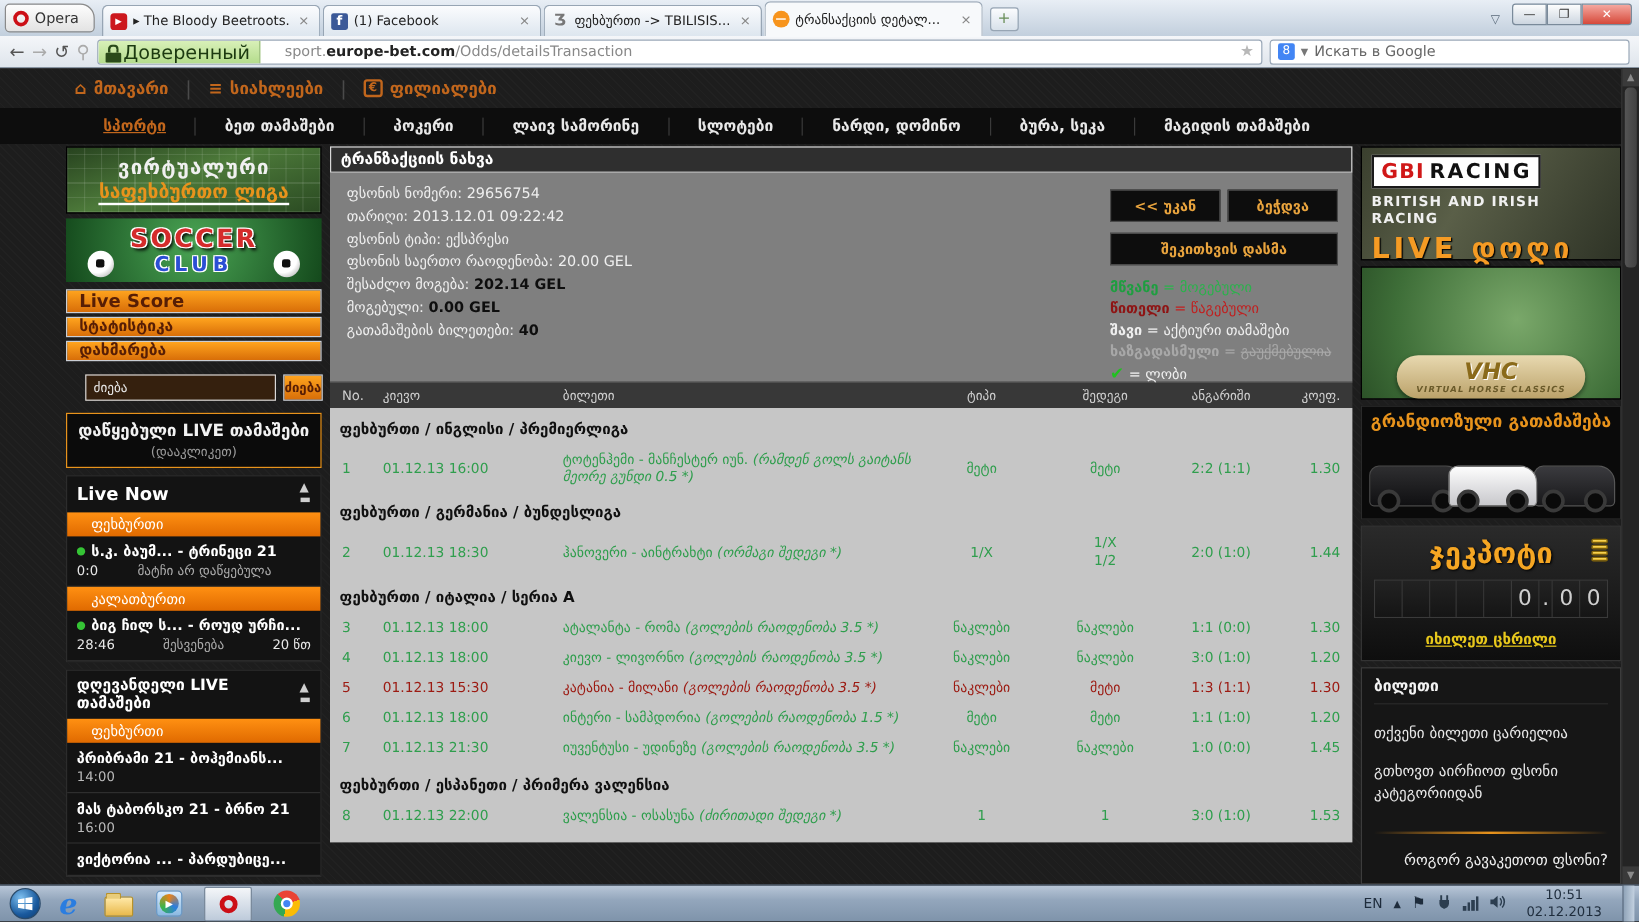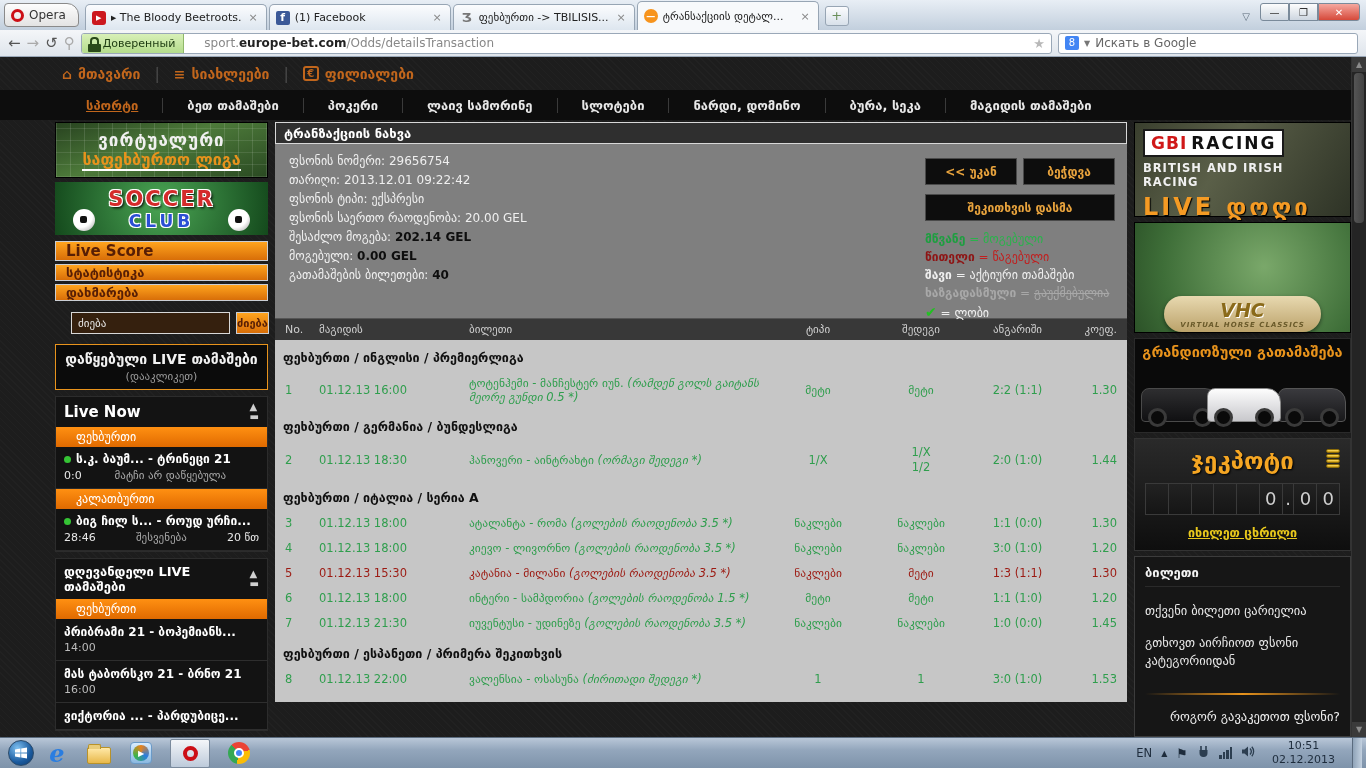--- a/index.html
+++ b/index.html
@@ -25,21 +25,21 @@
   .tab-spacer { flex:1; }
   .tab-menu-arrow { color:#5a6a7a; font-size:10px; margin:0 10px 8px 0; }
   .win-controls { display:flex; margin:3px 6px 0 0; align-self:flex-start; }
   .winbtn { width:29px; height:18px; border:1px solid #7a8a9a; background:linear-gradient(#fdfdfd,#cdd6e0); display:flex; align-items:center; justify-content:center; font-size:10px; color:#333; }
   .winbtn.min { border-radius:3px 0 0 3px; }
   .winbtn.close { background:linear-gradient(#f5a8a0,#d6493a); border-radius:0 3px 3px 0; color:#fff; font-weight:bold; width:42px; }
   .toolbar { height:27px; background:linear-gradient(#f4f6f9,#dfe5ec); border-bottom:1px solid #9aa8b8; display:flex; align-items:center; padding:0 8px; gap:6px; }
   .navicon { color:#555; font-size:15px; line-height:1; }
   .navicon.dim { color:#aaa; }
   .addressbar { flex:1; height:21px; background:#fff; border:1px solid #9aa8b8; border-radius:3px; display:flex; align-items:center; overflow:hidden; }
-  .sec-badge { height:100%; background:linear-gradient(#d8f0b8,#b4dc8c); border-right:1px solid #8fb86a; display:flex; align-items:center; gap:4px; padding:0 8px; font-size:11px; color:#1c3a10; }
+  .sec-badge { height:100%; background:linear-gradient(#d8f0b8,#b4dc8c); border-right:1px solid #8fb86a; display:flex; align-items:center; gap:4px; padding:0 8px; font-size:16px; color:#1c3a10; }
   .lock { width:9px; height:7px; border:2px solid #2a4a1a; border-bottom:none; border-radius:4px 4px 0 0; position:relative; top:-3px; }
   .lock:after { content:""; position:absolute; left:-4px; top:5px; width:13px; height:8px; background:#2a4a1a; border-radius:1px; }
   .url { padding:0 20px; font-size:12px; color:#888; white-space:nowrap; flex:1; }
   .url b { color:#222; font-weight:bold; }
   .star { color:#b8b8b8; font-size:13px; padding-right:6px; }
   .searchbar { width:300px; height:21px; background:#fff; border:1px solid #9aa8b8; border-radius:3px; display:flex; align-items:center; gap:5px; padding:0 6px; }
   .gicon { width:14px; height:14px; background:#4285f4; border-radius:2px; color:#fff; font-size:10px; text-align:center; line-height:14px; }
   .search-ph { color:#666; font-size:12px; }
 
   
@@ -375,21 +375,21 @@
             <div class="legend-line"><span class="lg-term lg-white">შავი</span> <span class="lg-white"><span>=</span> <span>აქტიური თამაშები</span></span></div>
             <div class="legend-line"><span class="lg-term lg-gray">ხაზგადასმული</span> <span class="lg-gray"><span>=</span> <span class="lg-strike">გაუქმებულია</span></span></div>
             <div class="legend-line"><span class="lg-check">✔</span> <span class="lg-white"><span>=</span> <span>ლობი</span></span></div>
           </div>
         </div>
       </div>
 
       <div class="bet-table">
         <div class="t-head">
           <span class="c">No.</span>
-          <span class="c">მაგიდის</span>
+          <span class="c">კიევო</span>
           <span class="c">ბილეთი</span>
           <span class="c c-center">ტიპი</span>
           <span class="c c-center">შედეგი</span>
           <span class="c c-center">ანგარიში</span>
           <span class="c c-right">კოეფ.</span>
         </div>
         <div class="t-body">
 
           <div class="league-row">ფეხბურთი / ინგლისი / პრემიერლიგა</div>
           <div class="t-row" data-status="won">
@@ -454,21 +454,21 @@
           <div class="t-row" data-status="won">
             <span class="c">7</span>
             <span class="c">01.12.13 21:30</span>
             <span class="c"><span>იუვენტუსი - უდინეზე</span> <span class="market">(გოლების რაოდენობა 3.5 *)</span></span>
             <span class="c c-center">ნაკლები</span>
             <span class="c c-center c-result">ნაკლები</span>
             <span class="c c-center">1:0 (0:0)</span>
             <span class="c c-right">1.45</span>
           </div>
 
-          <div class="league-row">ფეხბურთი / ესპანეთი / პრიმერა შეკითხვის</div>
+          <div class="league-row">ფეხბურთი / ესპანეთი / პრიმერა ვალენსია</div>
           <div class="t-row" data-status="won">
             <span class="c">8</span>
             <span class="c">01.12.13 22:00</span>
             <span class="c"><span>ვალენსია - ოსასუნა</span> <span class="market">(ძირითადი შედეგი *)</span></span>
             <span class="c c-center">1</span>
             <span class="c c-center c-result">1</span>
             <span class="c c-center">3:0 (1:0)</span>
             <span class="c c-right">1.53</span>
           </div>
         </div>

